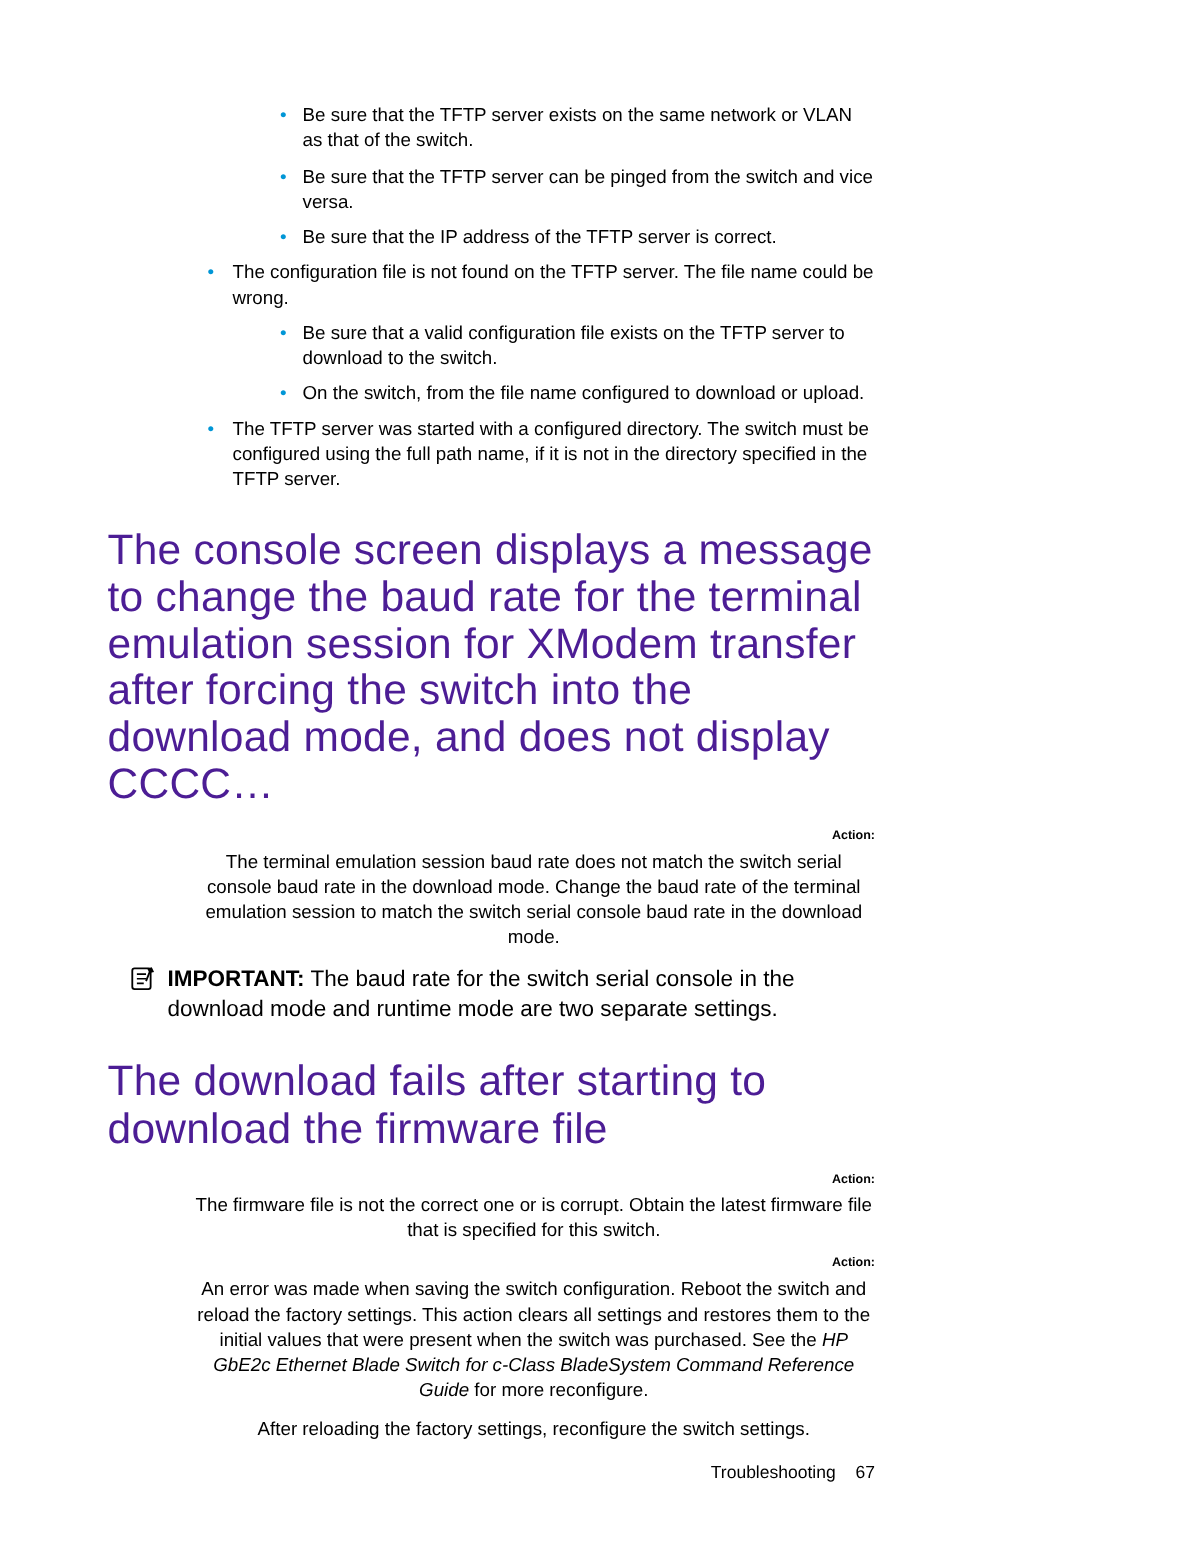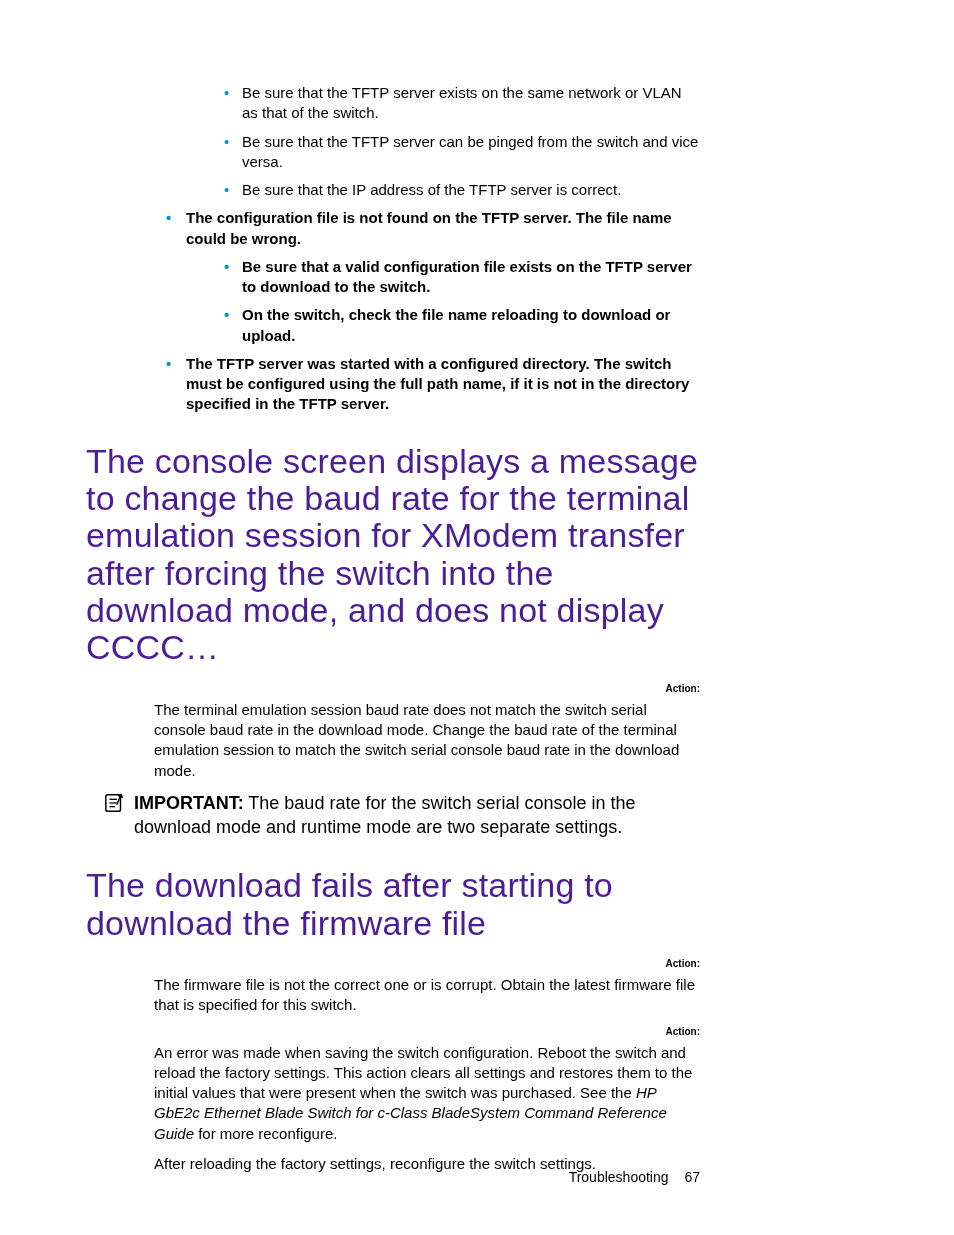--- a/index.html
+++ b/index.html
@@ -17,21 +17,20 @@
     position: relative;
     width: 782px;
     height: 1235px;
     padding: 75px 82px 60px 86px;
     box-sizing: border-box;
   }
   ul.outer {
     margin: 0 0 0 72px;
     padding: 0;
     list-style: none;
-    font-weight: bold;
   }
   ul.outer > li {
     position: relative;
     padding-left: 28px;
     margin: 0 0 8px 0;
     font-size: 15px;
     line-height: 1.35;
   }
   ul.outer > li::before {
     content: "•";
@@ -76,20 +75,21 @@
   .action-label {
     font-weight: bold;
     font-size: 10px;
     margin: 10px 0 6px 0;
     text-align: right;
   }
   .body-para {
     font-size: 15px;
     line-height: 1.35;
     margin: 6px 0 10px 0;
+    text-align: center;
   }
   .important-row {
     display: flex;
     align-items: flex-start;
     margin: 6px 0 10px 18px;
   }
   .important-icon {
     width: 22px;
     height: 22px;
     flex: 0 0 22px;
@@ -120,21 +120,21 @@
     <li>Be sure that the TFTP server exists on the same network or VLAN as that of the switch.</li>
     <li>Be sure that the TFTP server can be pinged from the switch and vice versa.</li>
     <li>Be sure that the IP address of the TFTP server is correct.</li>
   </ul>
 
   <ul class="outer">
     <li>
       <span>The configuration file is not found on the TFTP server. The file name could be wrong.</span>
       <ul class="inner">
         <li>Be sure that a valid configuration file exists on the TFTP server to download to the switch.</li>
-        <li>On the switch, check the file name reloading to download or upload.</li>
+        <li>On the switch, from the file name configured to download or upload.</li>
       </ul>
     </li>
     <li>The TFTP server was started with a configured directory. The switch must be configured using the full path name, if it is not in the directory specified in the TFTP server.</li>
   </ul>
 
   <h2 class="section">The console screen displays a message to change the baud rate for the terminal emulation session for XModem transfer after forcing the switch into the download mode, and does not display CCCC…</h2>
   <div class="action-block">
     <div class="action-label">Action:</div>
     <div class="body-para">The terminal emulation session baud rate does not match the switch serial console baud rate in the download mode. Change the baud rate of the terminal emulation session to match the switch serial console baud rate in the download mode.</div>
   </div>

